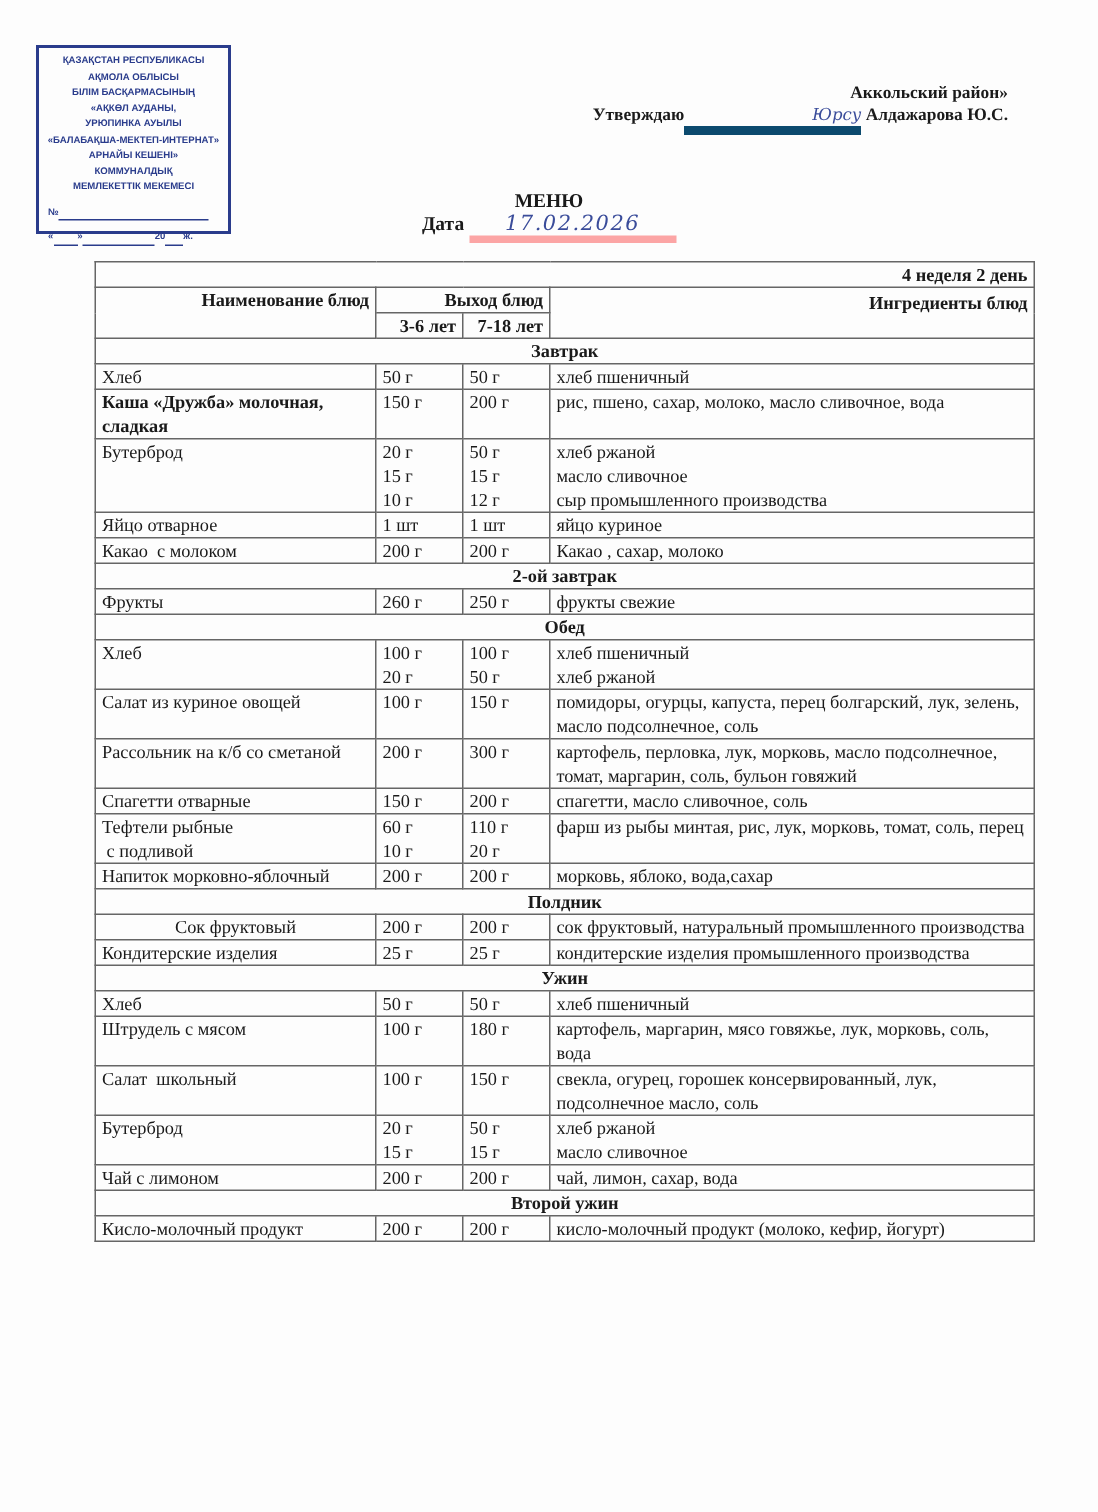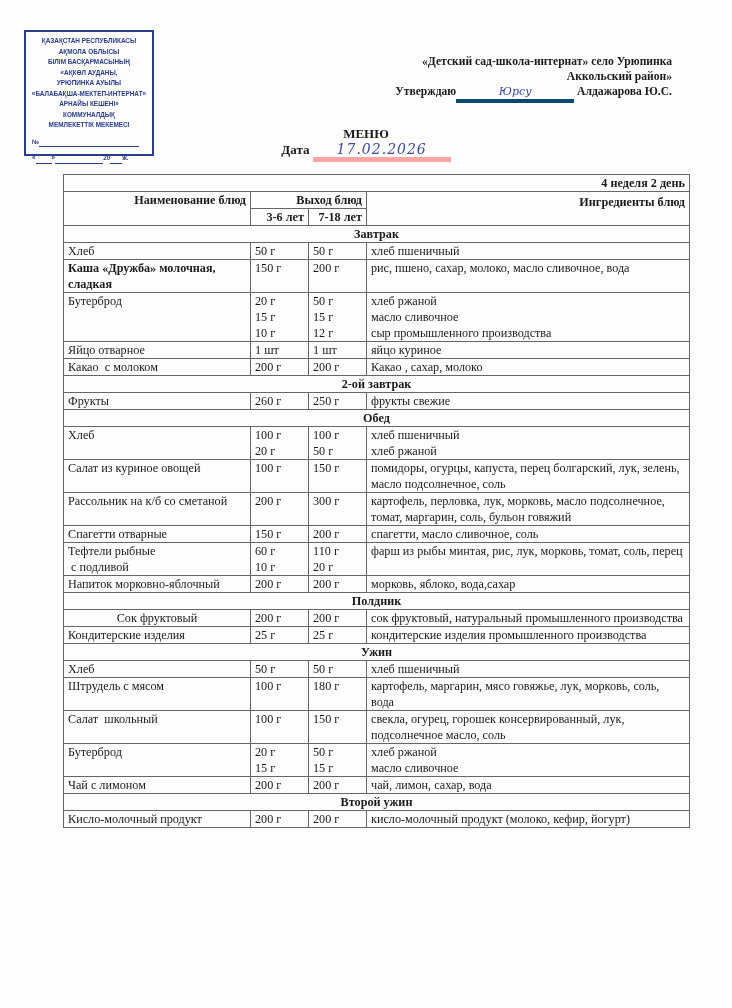--- a/index.html
+++ b/index.html
@@ -7,21 +7,21 @@
          font-family:"Liberation Serif", serif; color:#1a1a1a; }
   .stamp { position:absolute; left:24px; top:30px; width:130px; height:126px;
            border:2px solid #2a3c8c; color:#2a3c8c; font-family:"Liberation Sans", sans-serif;
            font-size:6.4px; font-weight:bold; text-align:center; box-sizing:border-box; padding-top:4px; line-height:10.5px; }
   .stamp .ln { white-space:nowrap; }
   .stamp .num { text-align:left; padding-left:6px; margin-top:6px; }
   .stamp .dt { text-align:left; padding-left:6px; margin-top:6px; }
   .uline { display:inline-block; border-bottom:1px solid #2a3c8c; vertical-align:bottom; }
   .approve { position:absolute; right:60px; top:54px; width:340px; text-align:right;
              font-size:11.6px; font-weight:bold; line-height:15px; }
-  .approve .sigline { display:inline-block; width:118px; border-bottom:4px solid #0c4a6e; text-align:center;
+  .approve .sigline { display:inline-block; width:118px; border-bottom:6px solid #0c4a6e; text-align:right;
                       font-family:"DejaVu Serif", serif; font-style:italic; font-weight:normal; color:#3a4c9a; font-size:11px; }
   .menu-title { position:absolute; left:0; width:732px; top:126px; text-align:center; font-weight:bold; font-size:13px; }
   .date-line { position:absolute; left:0; width:732px; top:141px; text-align:center; font-weight:bold; font-size:13px; }
   .date-line .dval { display:inline-block; width:138px; border-bottom:5px solid #fca5a5; font-style:italic; font-weight:normal;
                      color:#3a4c9a; font-family:"DejaVu Serif", serif; font-size:14px; text-align:center; letter-spacing:1px; }
   table.menu { position:absolute; left:63px; top:174px; width:627px; border-collapse:collapse; font-size:12.2px; }
   table.menu td, table.menu th { border:1px solid #666; padding:0 4px; vertical-align:top; line-height:16px; }
   table.menu th { font-weight:bold; text-align:right; }
   .col-name { width:187px; } .col-a { width:58px; } .col-b { width:58px; }
   .sec td { text-align:center; font-weight:bold; }
@@ -44,21 +44,20 @@
     </div>
   <div class="num">
     <span>№</span><span class="uline" style="width:100px;"></span>
   </div>
   <div class="dt">
     <span>«</span><span class="uline" style="width:16px;"></span><span>»</span><span class="uline" style="width:48px;"></span><span>20</span><span class="uline" style="width:12px;"></span><span>ж.</span>
   </div>
 </div>
 
 <div class="approve">
-  <div>«Детский сад-школа-интернат» село Урюпинка</div>
   <div>Аккольский район»</div>
   <div>
     <span>Утверждаю</span><span class="sigline">Юрсу</span>
     <span>Алдажарова Ю.С.</span>
   </div>
 </div>
 
 <div class="menu-title">МЕНЮ</div>
 <div class="date-line">
   <span>Дата</span>

